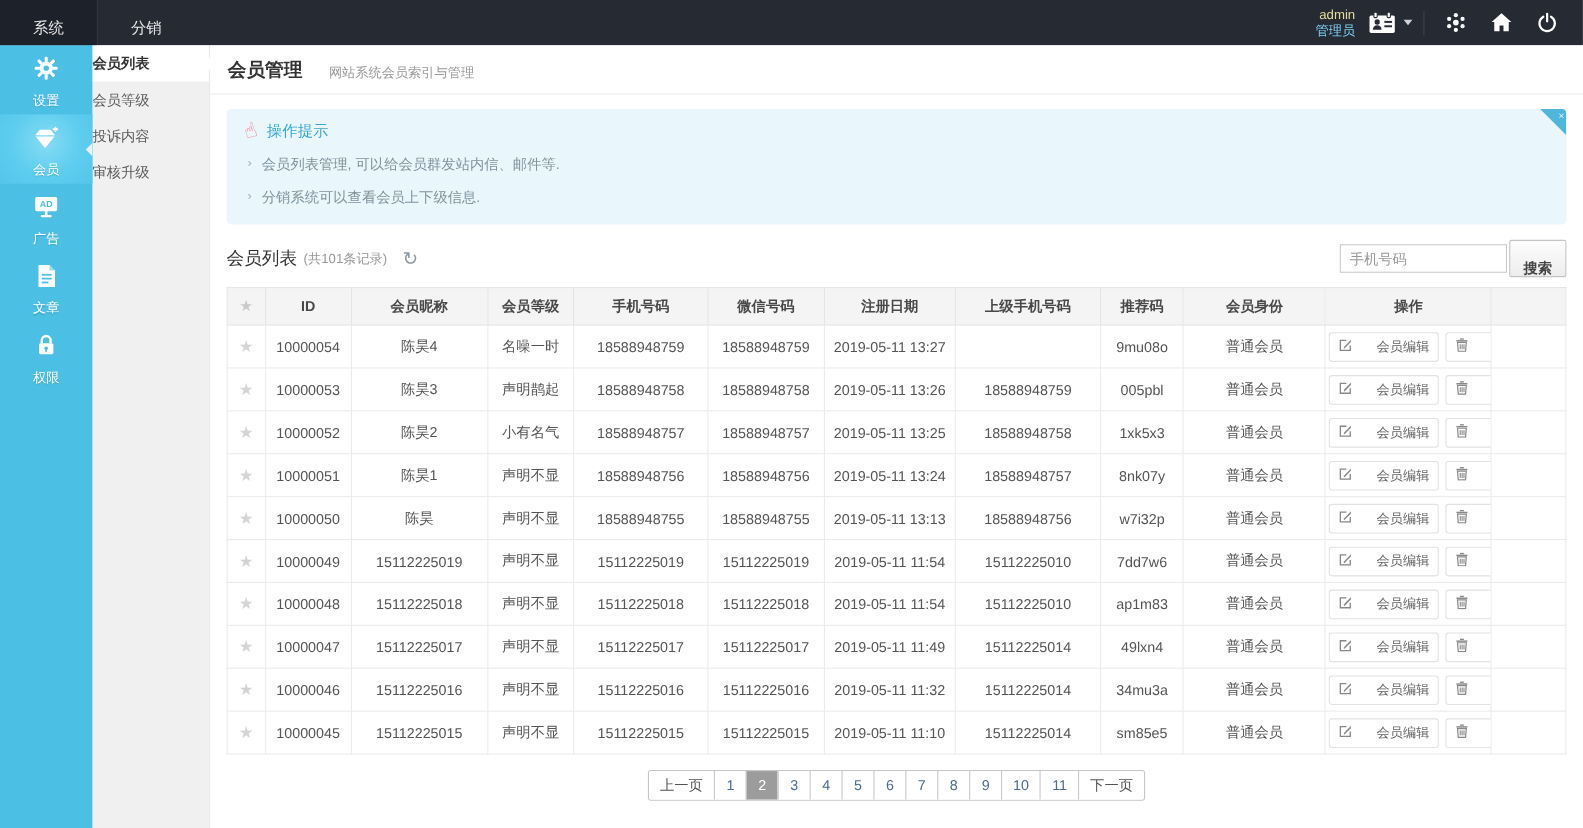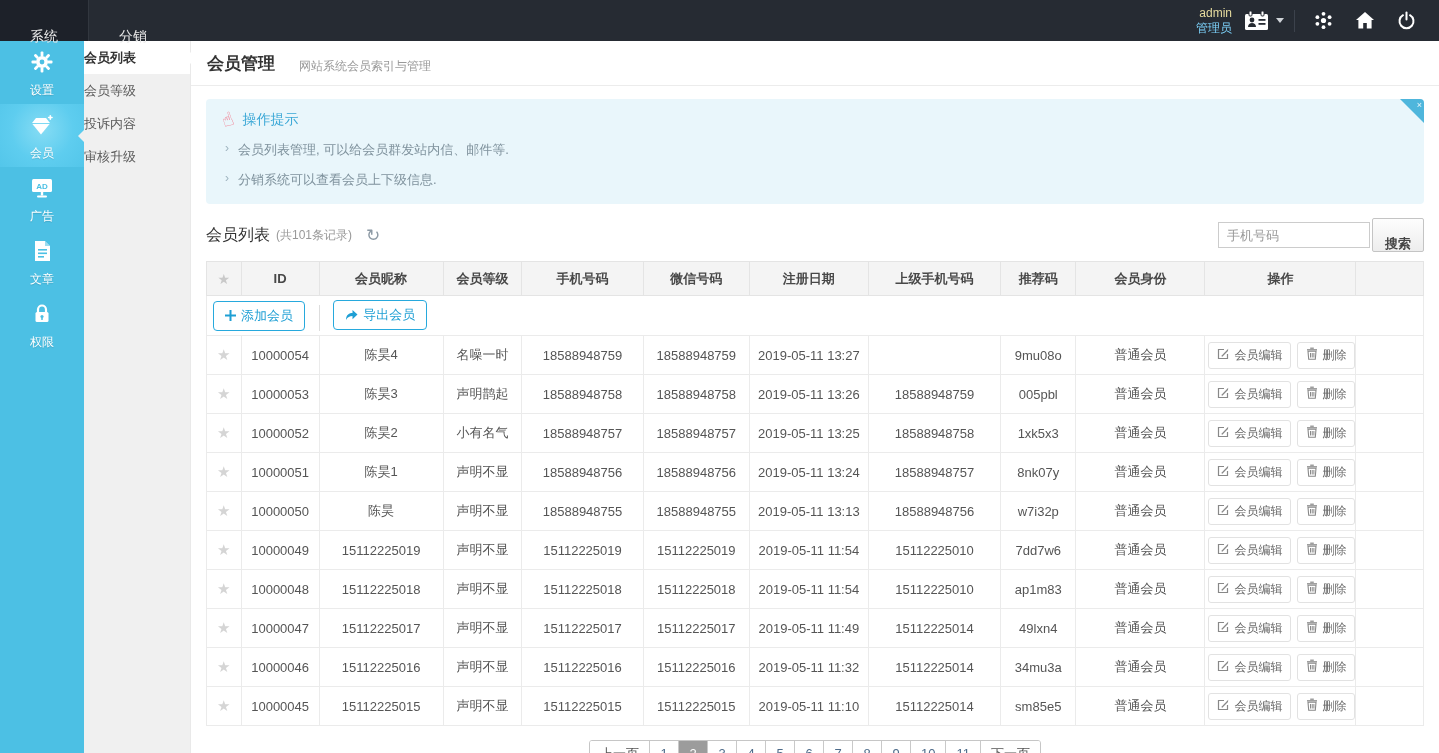--- a/index.html
+++ b/index.html
@@ -6,21 +6,21 @@
   html,body { width:1439px; height:753px; overflow:hidden; background:#fff;
     font-family:"Liberation Sans","DejaVu Sans",sans-serif; }
 
   
   .topbar { position:absolute; top:0; left:0; width:1439px; height:41px;
     background:#262b33; display:flex; align-items:stretch; color:#fff; z-index:30; }
   .brand { width:190px; display:flex; align-items:center; justify-content:space-between;
     padding:0 12px 0 18px; font-size:15px; font-weight:bold; letter-spacing:1px; }
   .menu-toggle { cursor:pointer; display:flex; align-items:center; }
   .nav-tabs { display:flex; }
-  .nav-tab { padding:16px 30px; line-height:41px; font-size:14px; color:#e8e8e8; cursor:pointer; }
+  .nav-tab { padding:5px 30px; line-height:41px; font-size:14px; color:#e8e8e8; cursor:pointer; }
   .nav-tab + .nav-tab { border-left:1px solid rgba(255,255,255,.06); }
   .nav-tab.active { background:#1d2129; }
   .tb-spacer { flex:1; }
   .user-area { display:flex; align-items:center; padding-right:12px; }
   .user-names { text-align:right; font-size:12px; line-height:1.25; margin-right:9px; }
   .user-names .uname { color:#e6db9e; }
   .user-names .urole { color:#7dd3fc; }
   .tb-icon { display:flex; align-items:center; padding:0 11px; cursor:pointer; height:41px; }
   .caret { width:0; height:0; border-left:4px solid transparent; border-right:4px solid transparent;
     border-top:5px solid #cfd3d8; margin-left:6px; }
@@ -85,21 +85,21 @@
   .tool-btn { display:inline-flex; align-items:center; border:1px solid #27a9dd; color:#1e9fd4;
     background:#fff; border-radius:4px; padding:5px 11px; font-size:13px; cursor:pointer;
     font-family:inherit; }
   .tool-btn svg { margin-right:5px; }
   .tool-sep { display:inline-block; width:1px; height:26px; background:#ddd; vertical-align:middle;
     margin:0 10px; }
   tbody td { height:39px; font-size:13px; color:#555; }
   td.star-td { color:#d5d5d5; font-size:15px; cursor:pointer; }
   .act-btn { display:inline-flex; align-items:center; border:1px solid #e2e2e2; border-radius:3px;
     background:#fff; color:#666; font-size:12px; padding:4px 8px; margin:0 3px; cursor:pointer;
-    font-family:inherit; }
+    font-family:inherit;gap:17px; }
   .act-btn svg { margin-right:4px; }
 
   .pagination { margin-top:14px; display:flex; justify-content:center; }
   .pg { display:inline-flex; border:1px solid #c6c6c6; border-radius:3px; overflow:hidden; }
   .pg-btn { min-width:29px; padding:0 10px; height:26px; line-height:26px; text-align:center;
     font-size:13px; color:#4d6b8a; background:#fff; cursor:pointer; border-left:1px solid #c9c9c9; }
   .pg-btn:first-child { border-left:none; }
   .pg-btn.nav { color:#555; }
   .pg-btn.active { background:#9c9c9c; color:#fff; }
 </style>
@@ -283,40 +283,20 @@
             <th>微信号码</th>
             <th>注册日期</th>
             <th>上级手机号码</th>
             <th>推荐码</th>
             <th>会员身份</th>
             <th>操作</th>
             <th></th>
           </tr>
         </thead>
       <tbody id="tbody">
-        <tr>
-          <td class="toolbar-td" colspan="12">
-            <button class="tool-btn">
-              <svg width="11" height="11" viewBox="0 0 11 11">
-                  <g fill="#1e9fd4">
-                <rect x="4.5" y="0" width="2" height="11"></rect>
-                    <rect x="0" y="4.5" width="11" height="2"></rect>
-              </g>
-                </svg>
-              <span>添加会员</span>
-            </button>
-            <span class="tool-sep"></span>
-            <button class="tool-btn">
-              <svg width="13" height="12" viewBox="0 0 13 12">
-                <path d="M1 11 C1 5.5 4.5 4.2 7.5 4.1 L7.5 1 L12.5 5.6 L7.5 10.2 L7.5 7 C4.8 7 2.6 8 1 11 Z" fill="#1e9fd4"></path>
-              </svg>
-              <span>导出会员</span>
-            </button>
-          </td>
-        </tr>
       <tr>
             <td class="star-td">★</td>
             <td>10000054</td>
             <td>陈昊4</td>
             <td>名噪一时</td>
             <td>18588948759</td>
             <td>18588948759</td>
             <td>2019-05-11 13:27</td>
             <td></td>
             <td>9mu08o</td>

